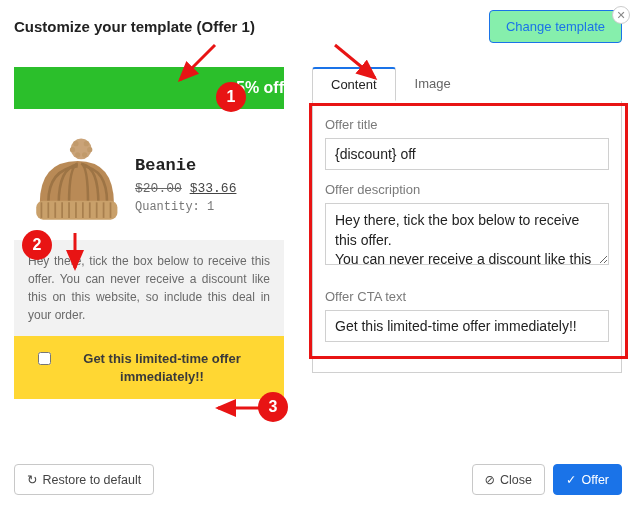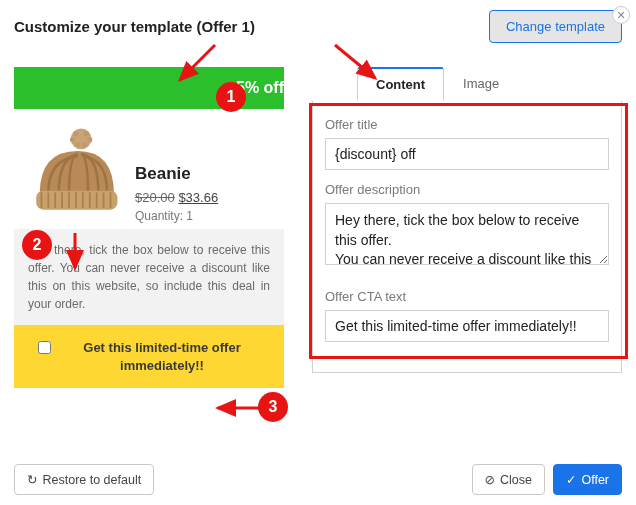--- a/index.html
+++ b/index.html
@@ -21,21 +21,21 @@
     padding: 10px 14px 6px 14px;
   }
   .header h2 {
     font-size: 15px;
     font-weight: 700;
     margin: 0;
   }
   .change-btn {
     border: 1px solid #1a73e8;
     color: #1a73e8;
-    background: #e5e5e5;
+    background: #86efac;
     border-radius: 4px;
     padding: 8px 16px;
     font-size: 13px;
     cursor: pointer;
   }
   .close-x {
     position: absolute;
     top: 6px;
     right: 6px;
     width: 18px;
@@ -65,22 +65,23 @@
     background: #2bbf2b;
     color: #fff;
     font-weight: 700;
     font-size: 16px;
     text-align: right;
     padding: 12px 0;
   }
   .product-row {
     display: flex;
     gap: 10px;
-    padding: 16px 6px 6px 6px;
-    align-items: flex-end;
+    padding: 26px 6px 6px 6px;
+    align-items: center;
+    font-family: Liberation Mono, monospace;
   }
   .product-name {
     font-weight: 700;
     font-size: 17px;
     color: #222;
     margin-bottom: 6px;
   }
   .price-old {
     text-decoration: line-through;
     color: #666;
@@ -135,27 +136,26 @@
   .tab {
     padding: 8px 18px;
     font-size: 13px;
     color: #666;
     cursor: pointer;
     border: 1px solid transparent;
     border-bottom: none;
   }
   .tab.active {
     color: #222;
-    font-weight: 700;
+    font-weight: 400;
     border: 1px solid #d0d0d0;
     border-top: 2px solid #1a73e8;
     border-bottom: 1px solid #fff;
     border-radius: 3px 3px 0 0;
     background: #fff;
-    margin-left: 45px;
   }
   .form-panel {
     border: 1px solid #d0d0d0;
     border-top: none;
     padding: 10px 12px 30px 12px;
   }
   .field-label {
     color: #7a7a7a;
     font-size: 13px;
     margin: 6px 0 6px 0;

